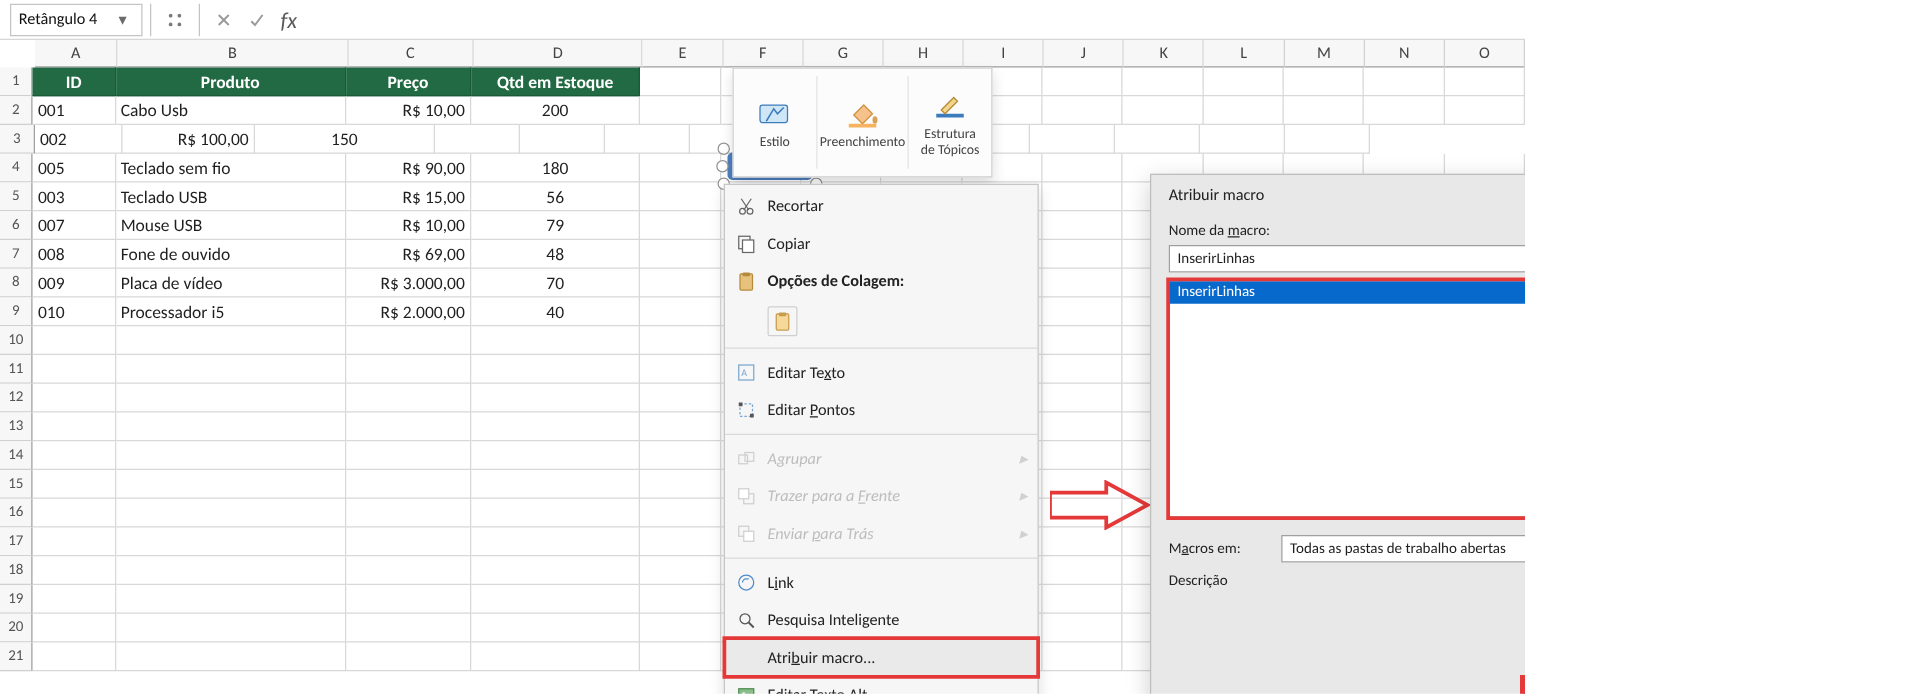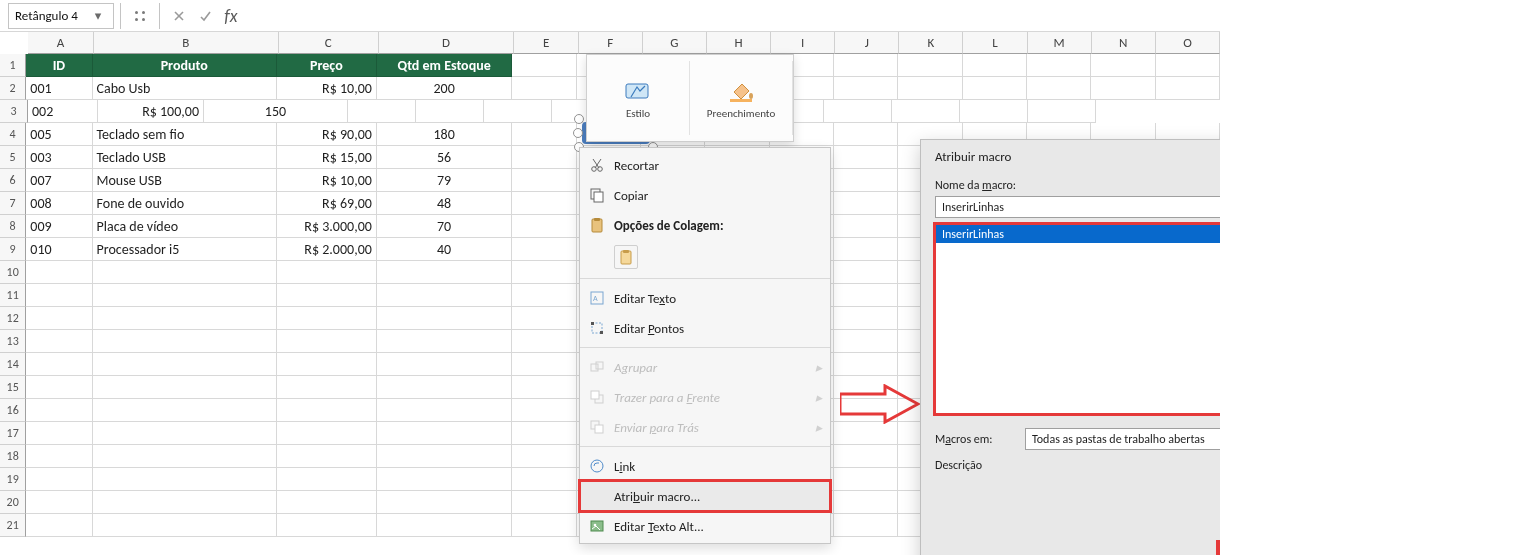--- a/index.html
+++ b/index.html
@@ -555,20 +555,30 @@
         <div class="mt-icon">
           <svg width="26" height="24">
               <path d="M6 13 l8 -8 l7 7 l-8 8 z" fill="#f6c28b" stroke="#d0903e"></path>
               <ellipse cx="23" cy="17" rx="2" ry="3" fill="#d8a25a"></ellipse>
               <rect x="2" y="20" width="22" height="3" fill="#f6b25e"></rect>
             </svg>
         </div>
         <span>Preenchimento</span>
       </div>
       <div class="mt-sep"></div>
+      <div class="mt-item">
+        <div class="mt-icon">
+          <svg width="26" height="24">
+              <rect x="2" y="19" width="22" height="3" fill="#3c7bbd"></rect>
+              <path d="M6 16 l10 -10 l3 3 l-10 10 z" fill="#f2d48a" stroke="#b58a36"></path>
+            </svg>
+        </div>
+        <span style="white-space:pre-line;text-align:center;">Estrutura
+de Tópicos</span>
+      </div>
     </div>
 
     <div class="cmenu">
 
       <div class="m-item">
         <span class="icon-slot">
             <svg width="16" height="16">
               <circle cx="5" cy="12" r="2.3" fill="none" stroke="#666"></circle>
               <circle cx="11" cy="12" r="2.3" fill="none" stroke="#666"></circle>
               <line x1="6" y1="11" x2="12" y2="2" stroke="#666"></line>
@@ -670,20 +680,29 @@
       <div class="m-item">
         <span class="icon-slot">
             <svg width="16" height="16">
               <circle cx="8" cy="8" r="6" fill="none" stroke="#4f8bca"></circle>
               <path d="M5 8a3 3 0 0 1 3-3h2" fill="none" stroke="#4f8bca"></path>
             </svg>
           </span>
         <span class="label">L<u>i</u>nk</span>
       </div>
 
+      <div class="m-item">
+        <span class="icon-slot">
+            <svg width="16" height="16">
+              <circle cx="7" cy="7" r="4" fill="none" stroke="#555"></circle>
+              <line x1="10" y1="10" x2="14" y2="14" stroke="#555" stroke-width="1.6"></line>
+            </svg>
+          </span>
+        <span class="label">Pesquisa Inteligente</span>
+      </div>
 
       <div class="m-item hl">
         <span class="icon-slot"></span>
         <span class="label">Atri<u>b</u>uir macro...</span>
       </div>
 
       <div class="m-item">
         <span class="icon-slot">
             <svg width="16" height="16">
               <rect x="2" y="3" width="12" height="10" fill="#8bbd8b" stroke="#4f8b4f"></rect>

